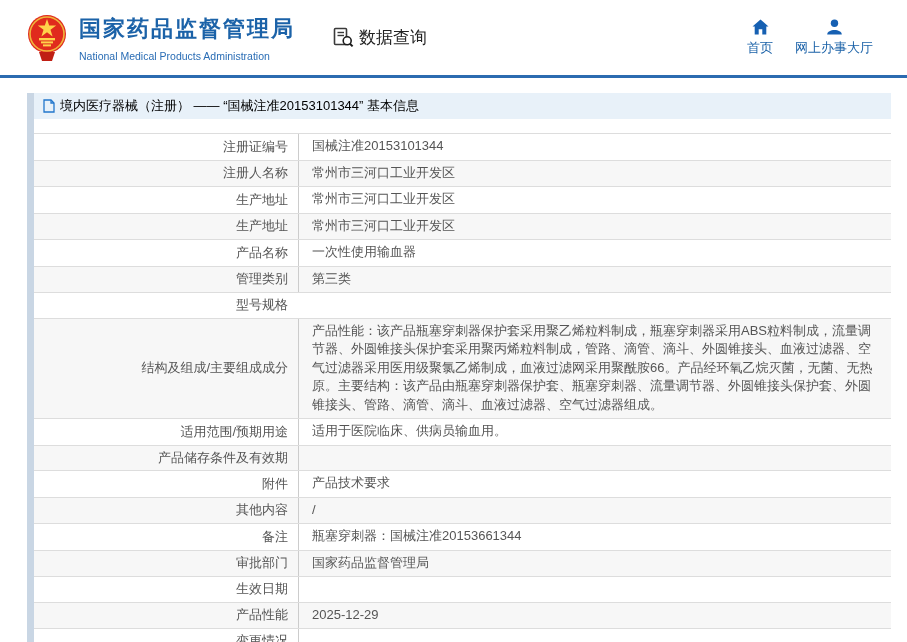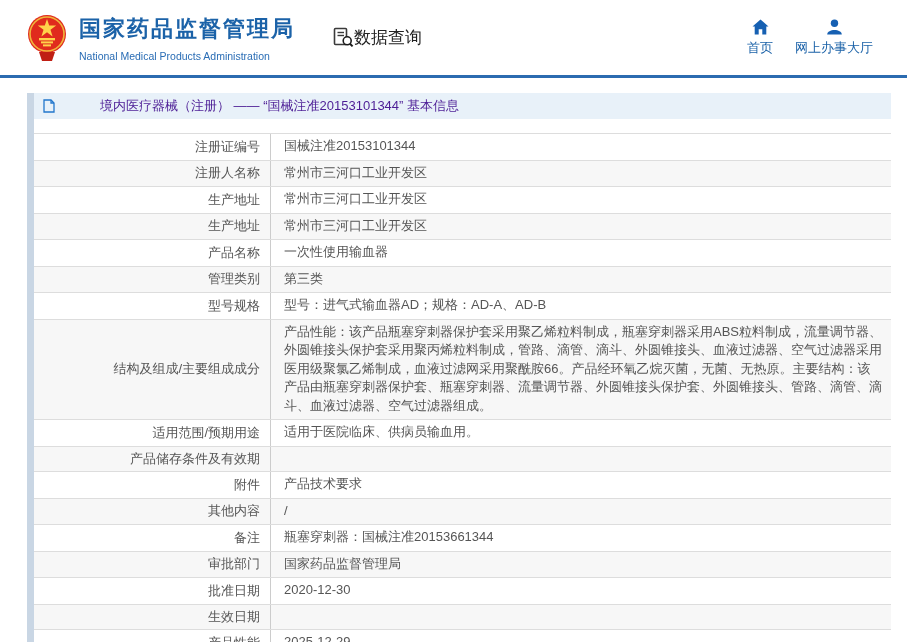--- a/index.html
+++ b/index.html
@@ -23,21 +23,21 @@
   .emblem { width: 40px; height: 54px; margin-right: 12px; flex: 0 0 auto; }
   .org-names { display: flex; flex-direction: column; }
   .org-cn { font-size: 22px; font-weight: bold; color: #1b62a8; letter-spacing: 2px; }
   .org-en { font-size: 10.5px; color: #2a6db5; margin-top: 6px; }
 
   .data-query {
     display: flex; align-items: center;
     margin-left: 38px;
     cursor: pointer;
   }
-  .data-query .dq-label { font-size: 17px; color: #222; }
+  .data-query .dq-label { font-size: 17px; color: #222; margin-left: 5px; }
 
   .header-spacer { flex: 1; }
 
   .top-nav { display: flex; align-items: center; gap: 22px; padding-right: 12px; }
   .nav-item {
     display: flex; flex-direction: column; align-items: center;
     cursor: pointer;
   }
   .nav-item .nav-label { font-size: 13px; color: #1b62a8; margin-top: 4px; white-space: nowrap; }
 
@@ -46,41 +46,41 @@
     margin: 15px 0 0 27px;
     width: 864px;
     border-left: 7px solid #c9d6e4;
   }
   .breadcrumb-bar {
     height: 26px;
     background: #e8f1f9;
     display: flex; align-items: center;
     padding-left: 9px;
     font-size: 13px;
-    color: #4c1d95;
-    gap: 40px;
+    color: #000000;
   }
   .breadcrumb-bar .bc-text { margin-left: 5px; }
 
   
   .info-table { margin-top: 14px; border-top: 1px solid #ddd; }
   .row {
     display: flex;
     border-bottom: 1px solid #ddd;
     background: #fff;
   }
   .row:nth-child(even) { background: #f7f7f7; }
   .cell { font-size: 13px; line-height: 18.5px; color: #555; }
   .cell.label {
     width: 236px;
     flex: 0 0 236px;
     display: flex; justify-content: flex-end; align-items: center;
     text-align: center;
     padding: 3px 10px 3px 16px;
     min-height: 24px;
+    margin-left: 28px;
   }
   .cell.value {
     flex: 1;
     display: flex; align-items: center;
     padding: 3px 8px 4px 13px;
     border-left: 1px solid #ccc;
     min-height: 24px;
   }
   .value-inner { display: block; }
 
@@ -167,21 +167,20 @@
     <div class="row">
       <div class="cell label">产品名称</div>
       <div class="cell value">一次性使用输血器</div>
     </div>
     <div class="row">
       <div class="cell label">管理类别</div>
       <div class="cell value">第三类</div>
     </div>
     <div class="row">
       <div class="cell label">型号规格</div>
-      <div class="cell value">型号：进气式输血器AD；规格：AD-A、AD-B</div>
     </div>
     <div class="row">
       <div class="cell label">结构及组成/主要组成成分</div>
       <div class="cell value">
         <span class="value-inner">产品性能：该产品瓶塞穿刺器保护套采用聚乙烯粒料制成，瓶塞穿刺器采用ABS粒料制成，流量调节器、外圆锥接头保护套采用聚丙烯粒料制成，管路、滴管、滴斗、外圆锥接头、血液过滤器、空气过滤器采用医用级聚氯乙烯制成，血液过滤网采用聚酰胺66。产品经环氧乙烷灭菌，无菌、无热原。主要结构：该产品由瓶塞穿刺器保护套、瓶塞穿刺器、流量调节器、外圆锥接头保护套、外圆锥接头、管路、滴管、滴斗、血液过滤器、空气过滤器组成。</span>
       </div>
     </div>
     <div class="row">
       <div class="cell label">适用范围/预期用途</div>
       <div class="cell value">适用于医院临床、供病员输血用。</div>
@@ -200,24 +199,20 @@
     </div>
     <div class="row">
       <div class="cell label">备注</div>
       <div class="cell value">瓶塞穿刺器：国械注准20153661344</div>
     </div>
     <div class="row">
       <div class="cell label">审批部门</div>
       <div class="cell value">国家药品监督管理局</div>
     </div>
     <div class="row">
-      <div class="cell label">批准日期</div>
-      <div class="cell value">2020-12-30</div>
-    </div>
-    <div class="row">
       <div class="cell label">生效日期</div>
       <div class="cell value"></div>
     </div>
     <div class="row">
       <div class="cell label">产品性能</div>
       <div class="cell value">2025-12-29</div>
     </div>
     <div class="row">
       <div class="cell label">变更情况</div>
       <div class="cell value"></div>

